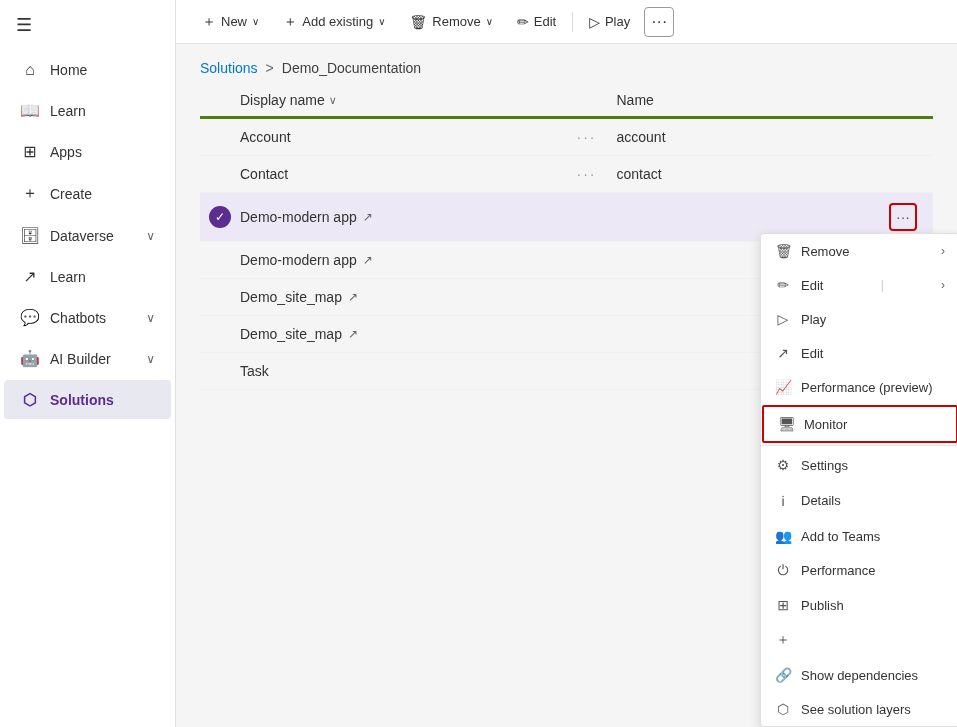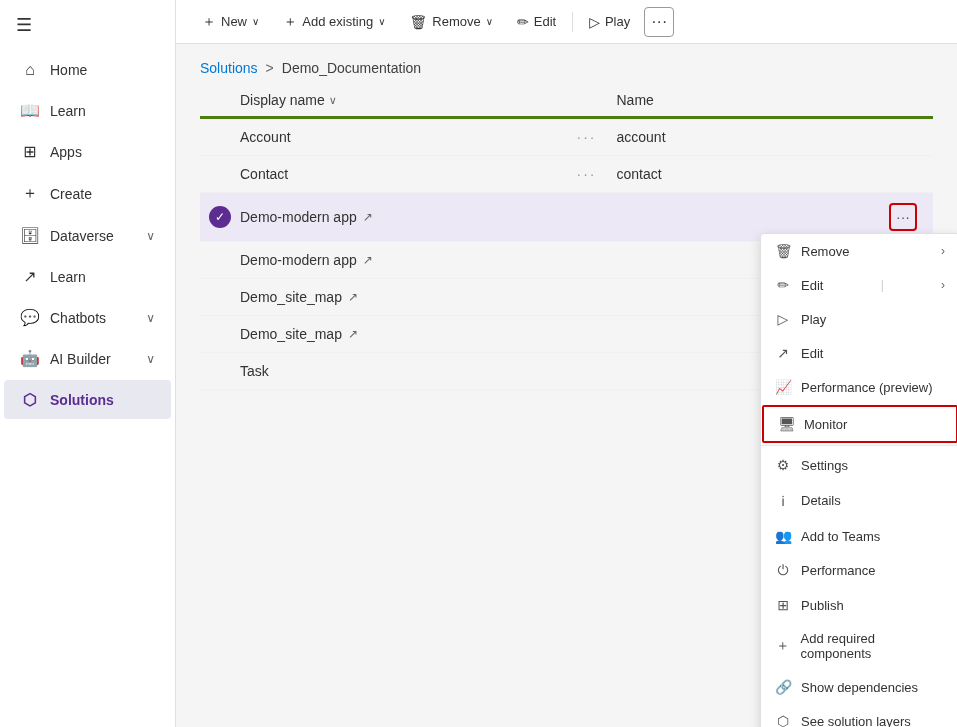--- a/index.html
+++ b/index.html
@@ -364,21 +364,20 @@
         <div class="menu-item">
           <span class="menu-icon">⏻</span>
           <span>Performance</span>
         </div>
         <div class="menu-item">
           <span class="menu-icon">⊞</span>
           <span>Publish</span>
         </div>
         <div class="menu-item">
           <span class="menu-icon">＋</span>
-          <span>Add required components</span>
         </div>
         <div class="menu-item">
           <span class="menu-icon">🔗</span>
           <span>Show dependencies</span>
         </div>
         <div class="menu-item">
           <span class="menu-icon">⬡</span>
           <span>See solution layers</span>
         </div>
       </div>

